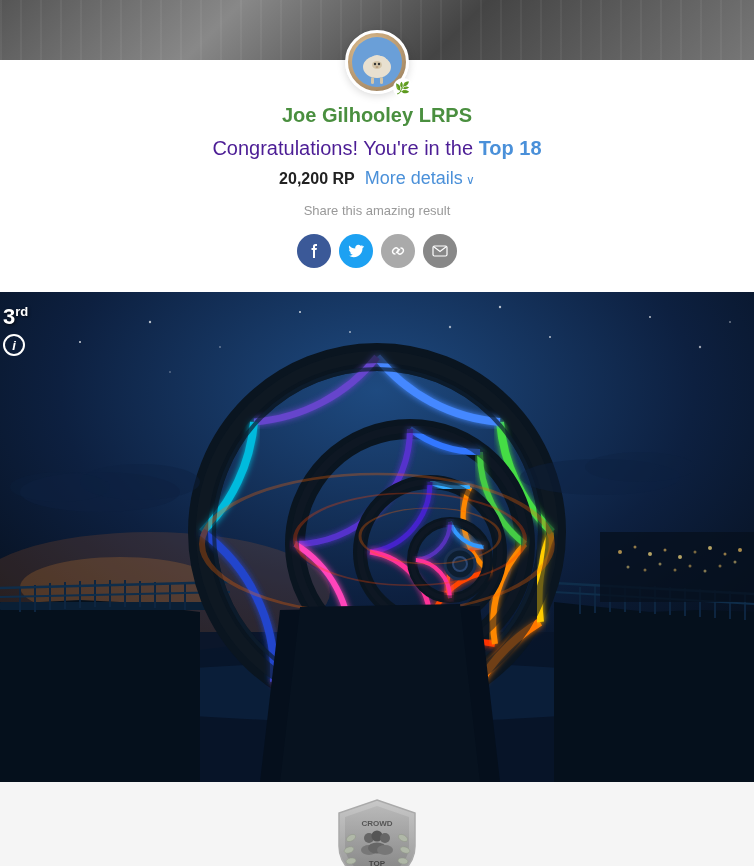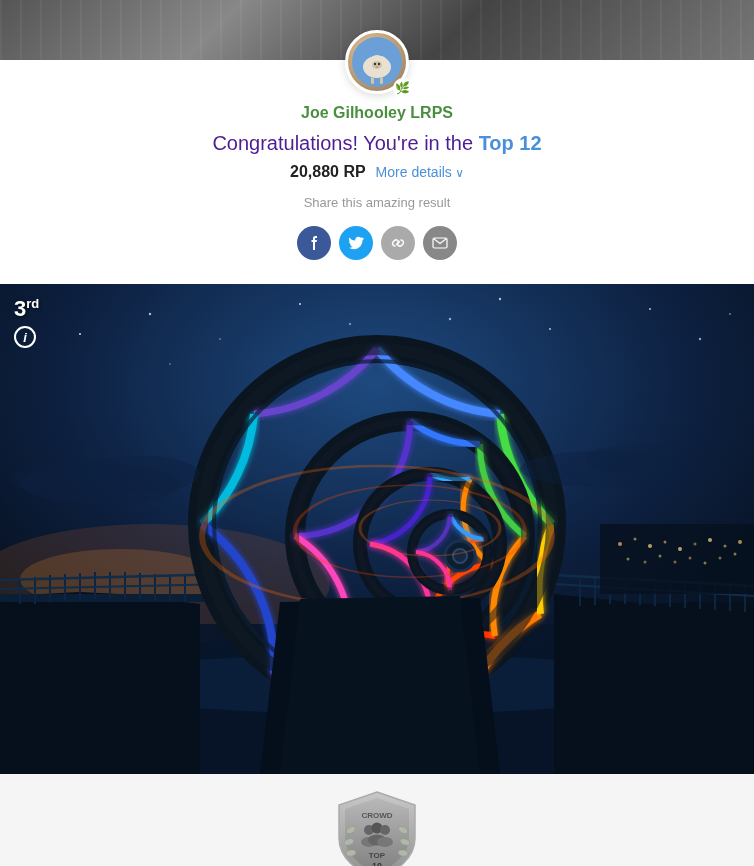--- a/index.html
+++ b/index.html
@@ -74,21 +74,21 @@
       width: 20px;
       height: 20px;
       display: flex;
       align-items: center;
       justify-content: center;
       font-size: 12px;
     }
 
     .user-name {
       color: #4a8f3f;
-      font-size: 16px;
+      font-size: 20px;
       font-weight: bold;
       margin-top: 4px;
       margin-bottom: 10px;
     }
 
     .congrats-line {
       font-size: 20px;
       color: #333;
       font-weight: normal;
       text-align: center;
@@ -109,21 +109,21 @@
       gap: 10px;
       margin-bottom: 14px;
     }
     .rp-value {
       font-size: 16px;
       font-weight: bold;
       color: #222;
     }
     .more-details {
       color: #4a90d9;
-      font-size: 14px;
+      font-size: 18px;
       cursor: pointer;
       text-decoration: none;
     }
     .more-details::after {
       content: ' ∨';
       font-size: 12px;
     }
 
     .share-text {
       font-size: 13px;
@@ -182,21 +182,21 @@
     .photo-bg svg.scene {
       position: absolute;
       top: 0; left: 0;
       width: 100%;
       height: 100%;
     }
 
     .rank-badge {
       position: absolute;
       top: 12px;
-      left: 14px;
+      left: 3px;
       z-index: 10;
       display: flex;
       flex-direction: column;
       gap: 4px;
     }
     .rank-text {
       font-size: 22px;
       font-weight: bold;
       color: #fff;
       text-shadow: 1px 1px 3px rgba(0,0,0,0.7);
@@ -271,25 +271,25 @@
         <rect x="19" y="40" width="3" height="7" rx="1.5" fill="#d4c5a8"></rect>
         <rect x="28" y="40" width="3" height="7" rx="1.5" fill="#d4c5a8"></rect>
       </svg>
     </div>
     <div class="avatar-badge">🌿</div>
   </div>
 
   <div class="user-name">Joe Gilhooley LRPS</div>
 
   <div class="congrats-line">
-    <span class="dark">Congratulations! You're in the </span><span class="highlight">Top 12</span>
+    <span class="dark">Congratulations! You're in the </span><span class="highlight">Top 18</span>
   </div>
 
   <div class="rp-row">
-    <span class="rp-value">20,880 RP</span>
+    <span class="rp-value">20,200 RP</span>
     <a class="more-details" href="#">More details</a>
   </div>
 
   <div class="share-text">Share this amazing result</div>
 
   <div class="share-icons">
     <button class="share-icon-btn facebook" title="Share on Facebook">
       <svg width="16" height="16" viewBox="0 0 16 16" fill="white">
         <path d="M9.5 3H11V1h-1.5C7.6 1 7 2 7 3.5V5H5.5v2H7v8h2V7h1.5l.5-2H9V3.5c0-.3.2-.5.5-.5z"></path>
       </svg>

